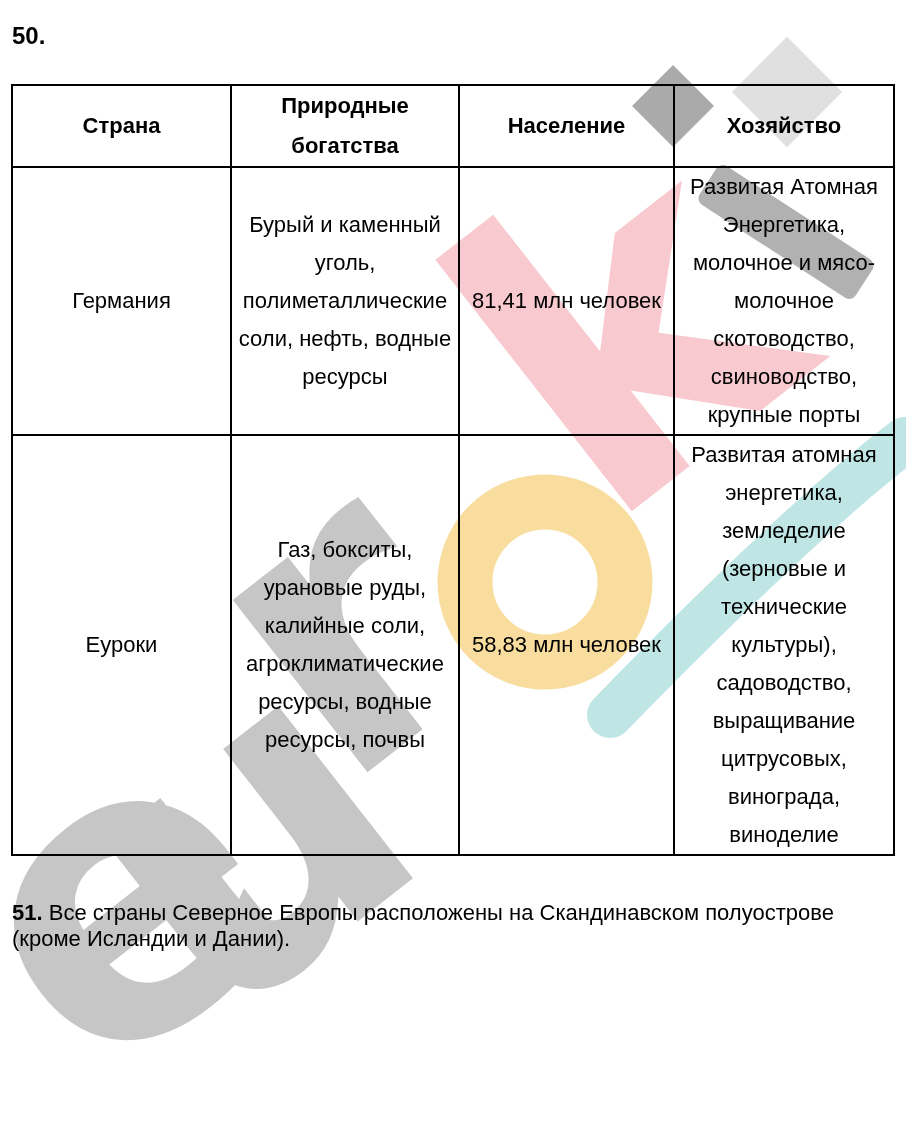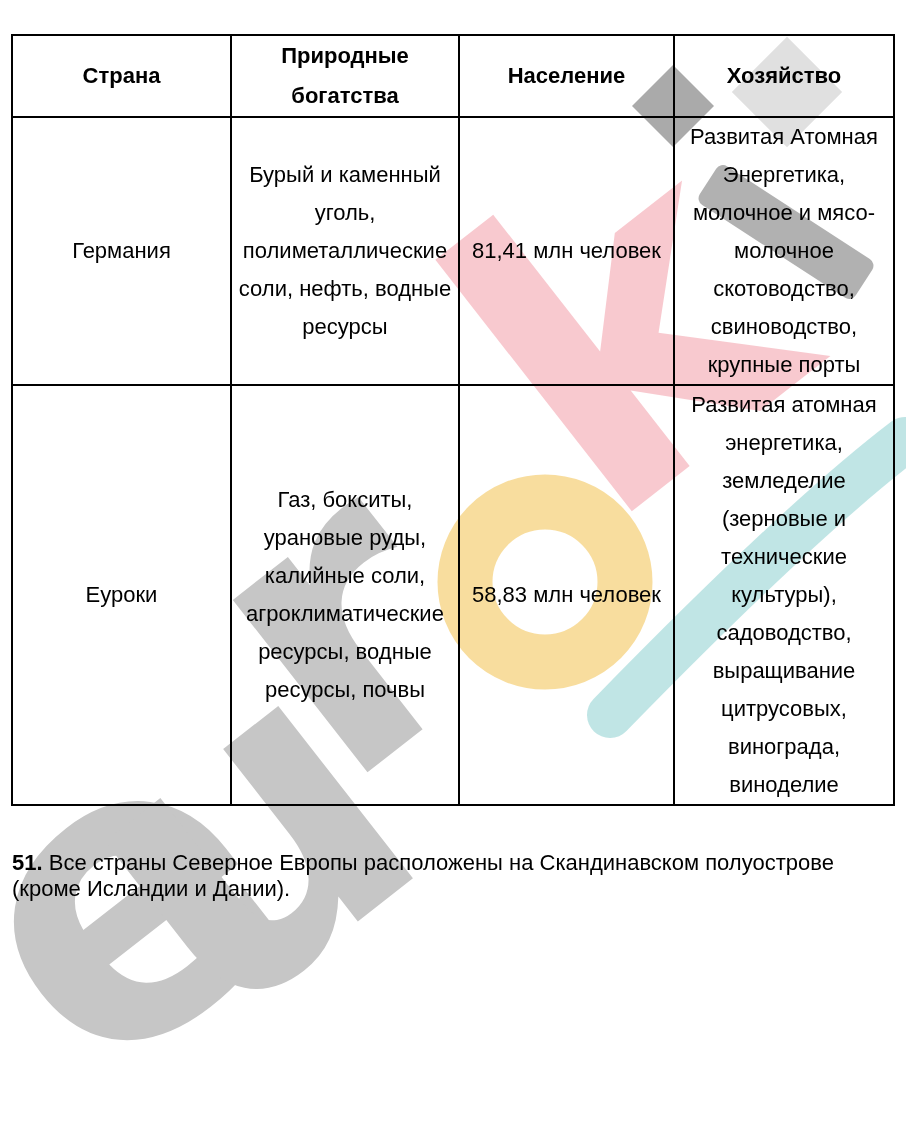--- a/index.html
+++ b/index.html
@@ -91,20 +91,21 @@
 
       <rect x="644" y="77" width="58" height="58" fill="#9b9b9b" fill-opacity="0.85" transform="rotate(45 673 106)"></rect>
       <rect x="748" y="53" width="78" height="78" fill="#d8d8d8" fill-opacity="0.8" transform="rotate(45 787 92)"></rect>
       <rect x="693" y="209" width="186" height="46" rx="8" fill="#a3a3a3" fill-opacity="0.85" transform="rotate(33 786 232)"></rect>
     </svg>
   </div>
 
   <div class="content">
 
 
+    <div class="qnum">50.</div>
 
     <table class="answers">
       <colgroup>
         <col style="width:219px">
         <col style="width:228px">
         <col style="width:215px">
         <col style="width:220px">
       </colgroup>
       <thead>
         <tr>

